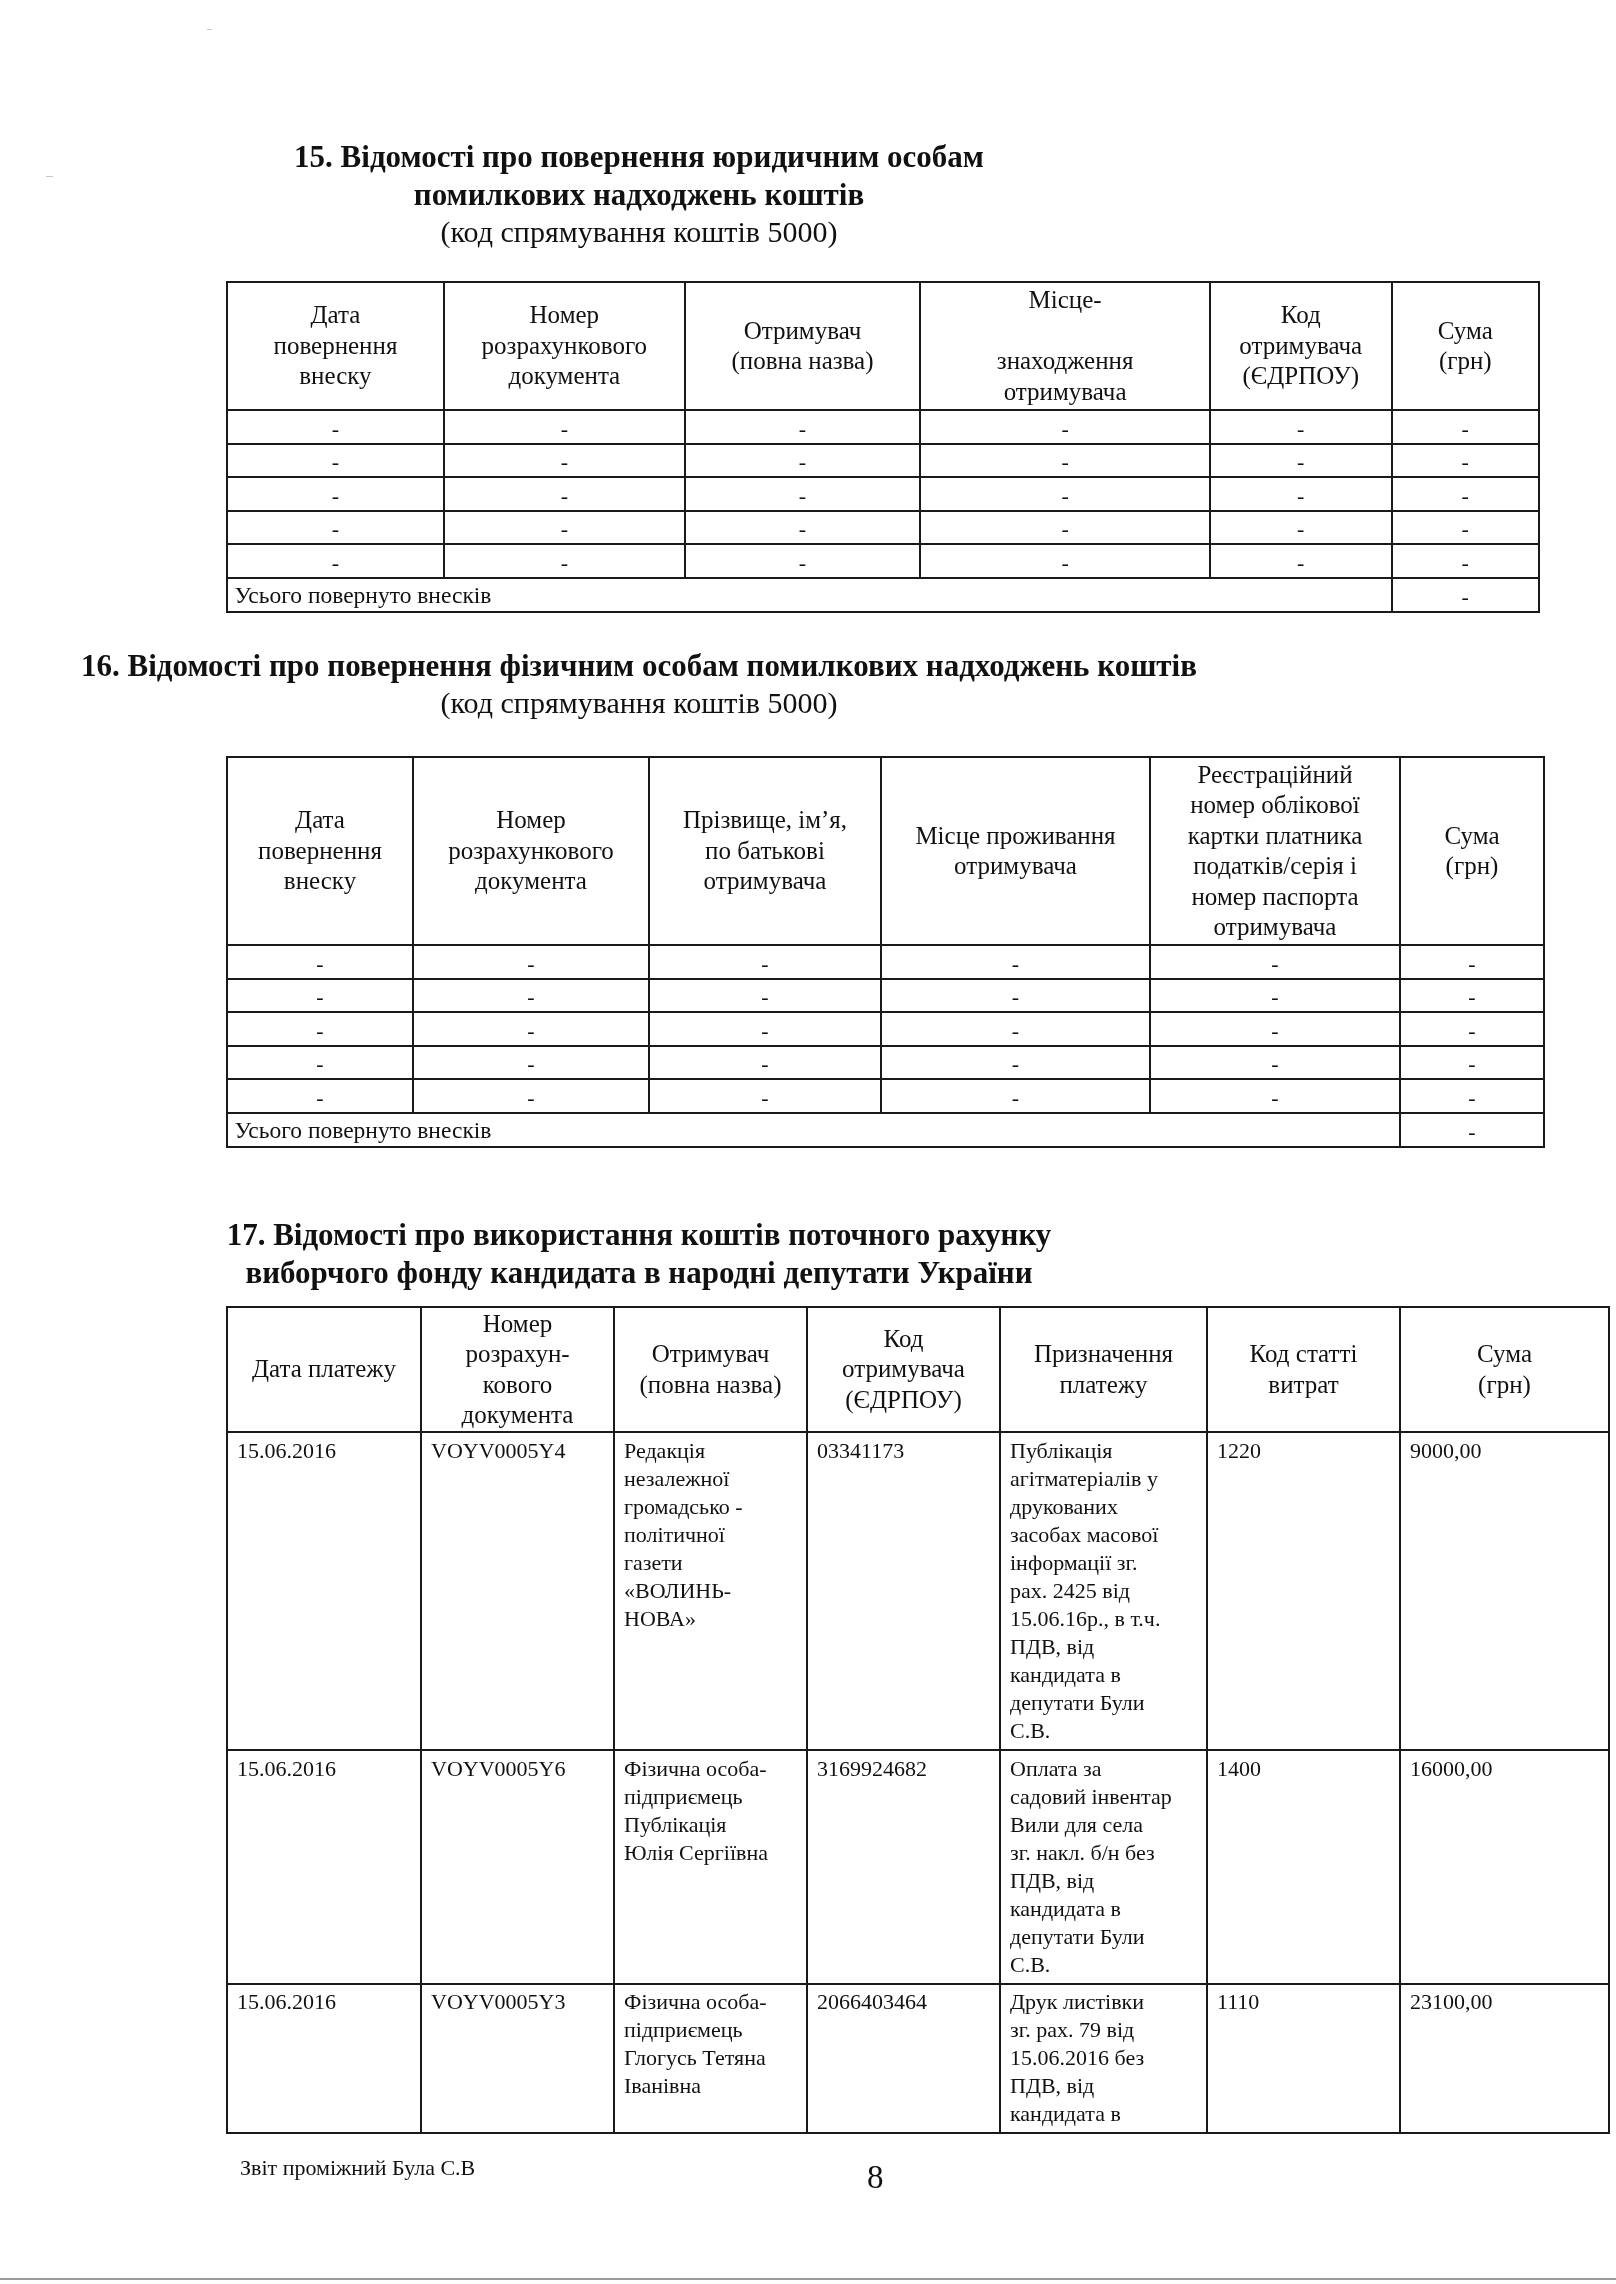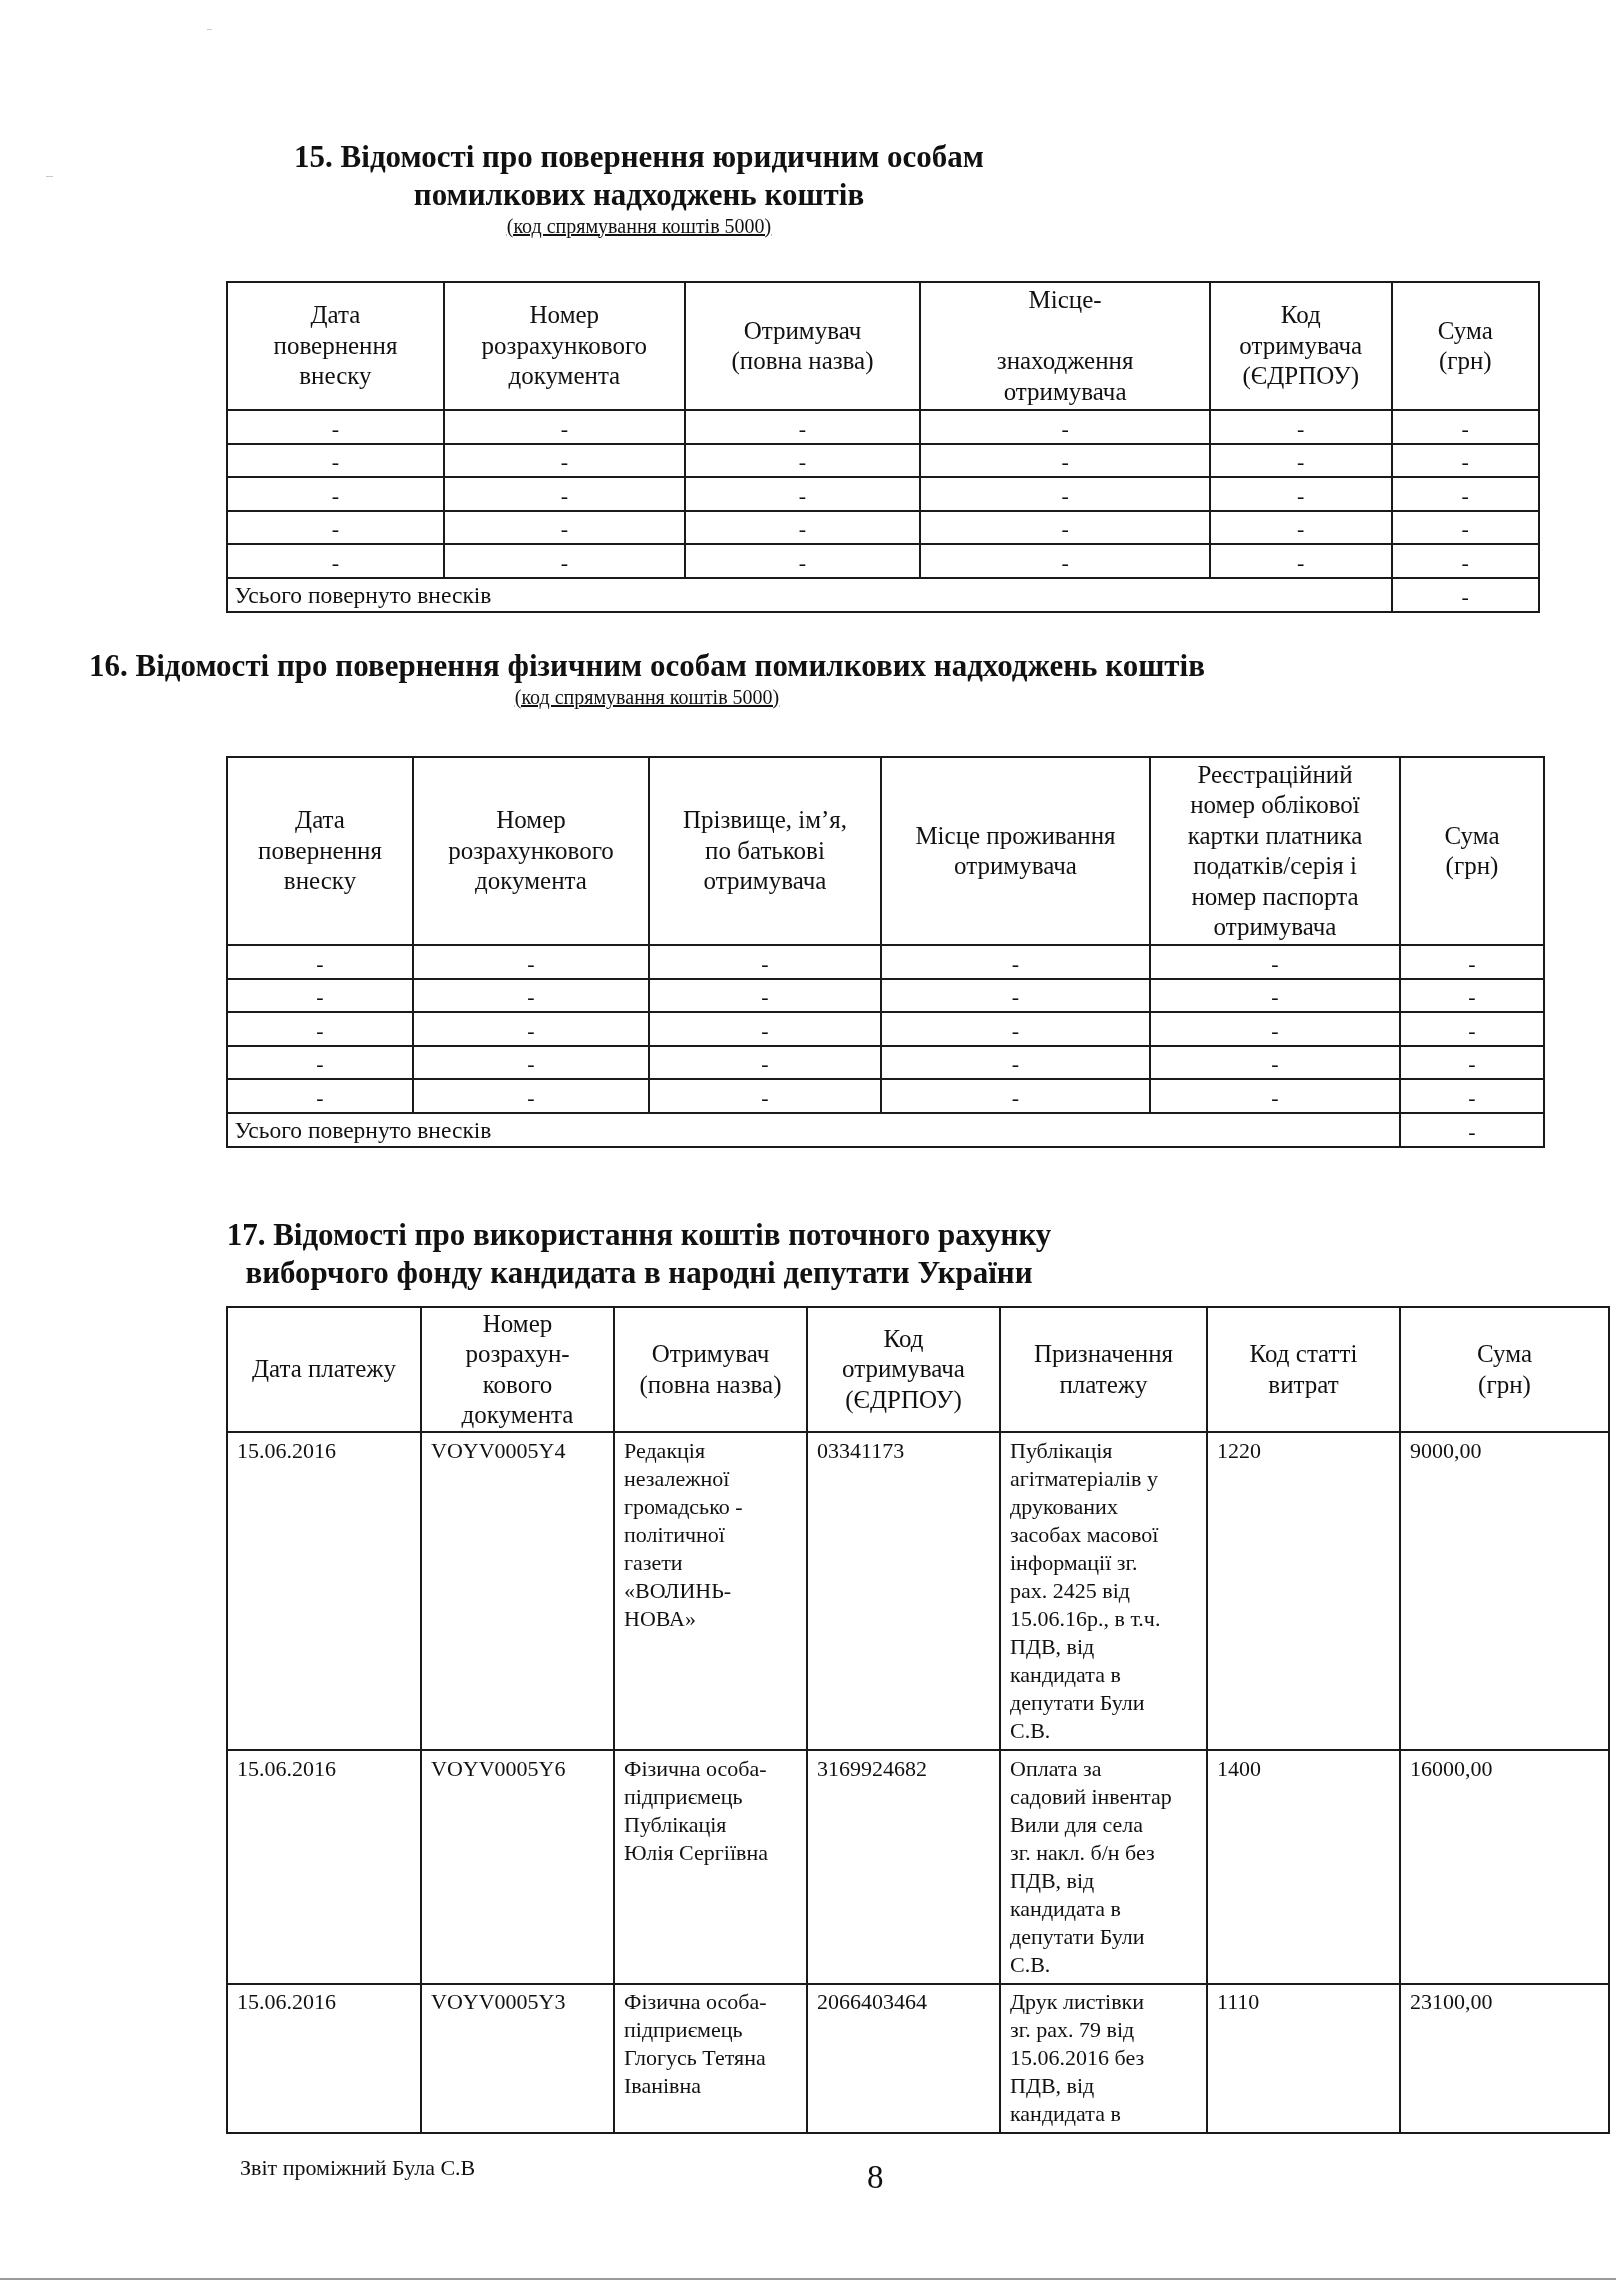--- a/index.html
+++ b/index.html
@@ -26,23 +26,22 @@
       width: 1278px;
       text-align: center;
       line-height: 1.22;
     }
     .section-title .bold {
       font-weight: bold;
       font-size: 31px;
       display: block;
     }
     .section-title .sub {
-      font-size: 20px;
+      font-size: 30px;
       display: block;
-      text-decoration: underline;
     }
     table.doc {
       position: absolute;
       border-collapse: collapse;
       table-layout: fixed;
       font-family: "Liberation Serif", "DejaVu Serif", serif;
     }
     table.doc td, table.doc th {
       border: 2px solid #1a1a1a;
       font-weight: normal;
@@ -172,21 +171,21 @@
       </tr>
     </tbody>
   <tbody>
       <tr>
     <td colspan="5" class="total-label">Усього повернуто внесків</td>
     <td class="dash">-</td>
   </tr>
 </tbody>
   </table>
 
-<div class="section-title" style="top:647px;padding-left:8px;">
+<div class="section-title" style="top:647px;">
   <span class="bold">16. Відомості про повернення фізичним особам помилкових надходжень коштів</span>
   <span class="sub">(код спрямування коштів 5000)</span>
 </div>
 
 <table class="doc" style="left:226px;top:756px;width:1317px;">
   <colgroup>
     <col style="width:186px">
       <col style="width:236px">
       <col style="width:232px">
       <col style="width:269px">

